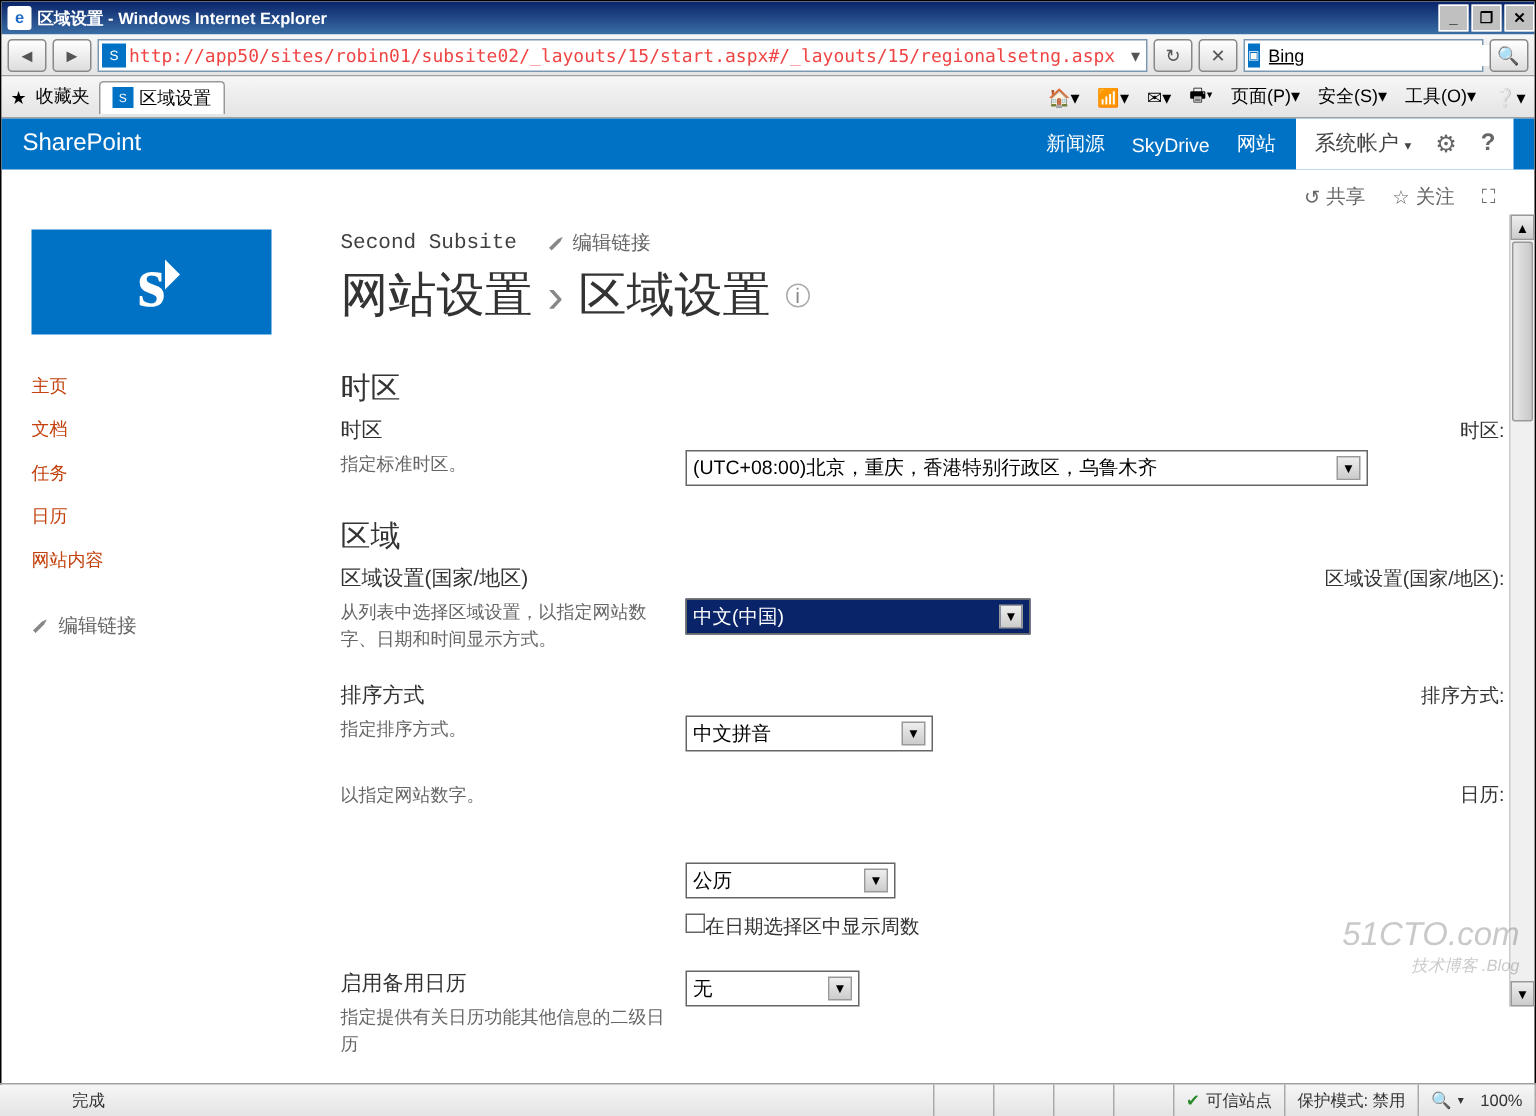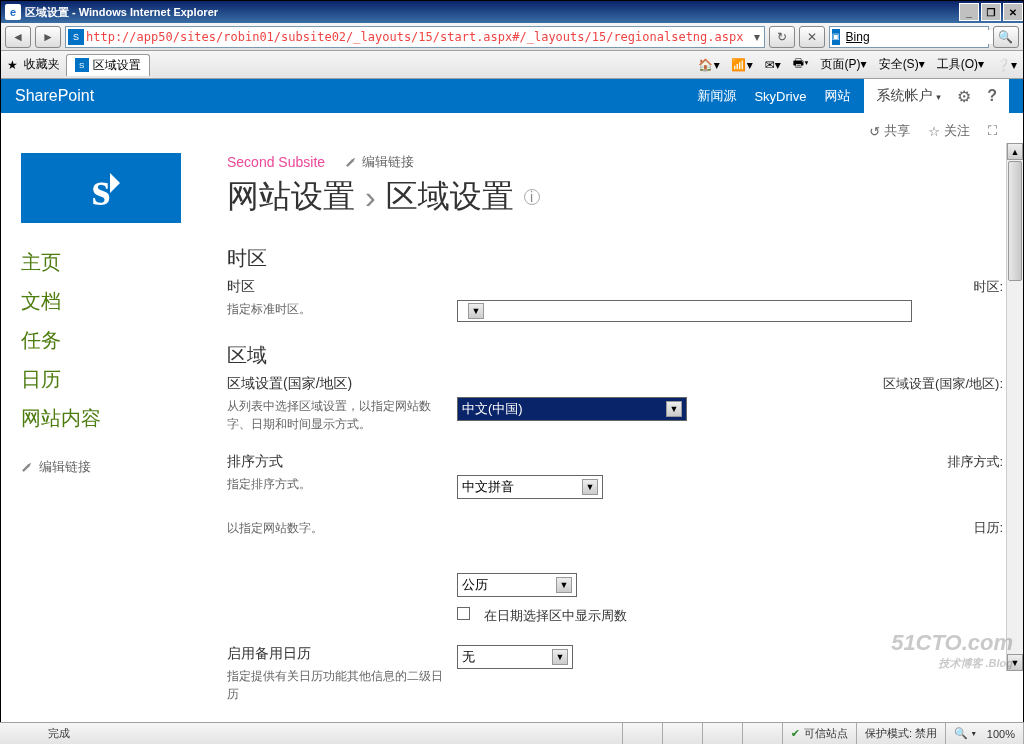--- a/index.html
+++ b/index.html
@@ -26,55 +26,55 @@
 .sp-suite .gear{font-size:16px;color:#666;}
 .sp-suite .help{font-size:16px;color:#666;font-weight:bold;}
 .sp-actions { height: 30px; display:flex; align-items:center; justify-content:flex-end; padding: 6px 26px 0; gap: 18px; font-size: 13px; color:#666;}
 .sp-actions .act{display:flex;align-items:center;gap:4px;cursor:pointer;}
 .content { display:flex; padding: 10px 20px 0 20px; height: 550px; position:relative;}
 .leftcol { width: 200px; flex-shrink:0; }
 .sitelogo { width: 160px; height: 70px; background: #0072c6; display:flex; align-items:center; justify-content:center; margin-bottom: 20px;}
 .sitelogo .s { font-family: Georgia, serif; color:#fff; font-size:48px; font-weight:bold; position:relative;}
 .sitelogo .s::after{content:"";position:absolute;right:-10px;top:12px;width:0;height:0;border-top:10px solid transparent;border-bottom:10px solid transparent;border-left:10px solid #fff;}
 .navlist { list-style:none; }
-.navlist li { padding: 6px 0; font-size: 20px; color:#4d7c0f; cursor:pointer;}
+.navlist li { padding: 6px 0; font-size: 12px; color:#c2410c; cursor:pointer;}
 .navlist li.edit{display:flex;align-items:center;gap:6px;color:#666;font-size:13px;margin-top:14px;}
 .maincol { flex: 1; padding-left: 6px;}
 .crumb { display:flex; align-items:center; gap:20px; font-size:14px; margin-bottom:4px;}
-.crumb a{color:#ec4899;text-decoration:none;}
+.crumb a{color:#404040;text-decoration:none;font-family:Liberation Mono, monospace;}
 .crumb .edit{color:#666;font-size:13px;display:flex;align-items:center;gap:5px;cursor:pointer;}
 .pagetitle { font-size: 32px; color:#333; font-weight:200; display:flex; align-items:center; gap:10px;}
 .pagetitle .sep{color:#888;}
 .pagetitle .info{font-size:14px;color:#888;border:1px solid #aaa;border-radius:50%;width:16px;height:16px;display:inline-flex;align-items:center;justify-content:center;}
 .settings { margin-top: 26px; }
 .section { margin-bottom: 20px;}
 .section-h { font-size: 20px; color:#333; font-weight:300; margin-bottom:6px;}
 .section-row { display:flex; }
 .section-left { width: 230px; padding-right:10px;}
 .section-left .subh { font-size:14px; color:#333; margin-bottom:4px;}
 .section-left .desc { font-size:12px; color:#666; line-height:1.5;}
 .section-right { flex:1; }
 .field-label { font-size:13px; color:#333; margin-bottom:4px;text-align:right;}
 .select { border:1px solid #666; font-size:13px; padding:2px 4px; background:#fff; display:flex; align-items:center; justify-content:space-between;}
 .select .arrow{width:16px;height:16px;background:linear-gradient(#eee,#ccc);border:1px solid #999;display:flex;align-items:center;justify-content:center;font-size:9px;margin-left:6px;}
 .select.tz{width:455px;}
 .select.locale{width:230px;background:#0a246a;color:#fff;}
 .select.locale .arrow{background:linear-gradient(#eee,#ccc);color:#000;}
-.select.sort{width:146px;}
-.select.cal{width:120px;margin-top:36px;}
+.select.sort{width:165px;}
+.select.cal{width:140px;margin-top:36px;}
 .select.alt{width:116px;}
-.checkbox-row{display:flex;align-items:flex-start;gap:14px;font-size:13px;color:#333;margin-top:10px;}
+.checkbox-row{display:flex;align-items:flex-start;gap:0;font-size:13px;color:#333;margin-top:10px;}
 .checkbox{width:13px;height:13px;border:1px solid #666;background:#fff;}
 .statusbar { position:absolute; bottom:0; left:0; right:0; height:22px; background:linear-gradient(#f6f6f6,#e4e4e4); border-top:1px solid #a0a0a0; display:flex; align-items:center; font-size:11px; color:#333;}
 .statusbar .cell{border-right:1px solid #aaa;padding:0 8px;height:100%;display:flex;align-items:center;gap:4px;}
 .statusbar .flex{flex:1;}
 .scrolltrack{position:absolute;right:0;top:0;bottom:22px;width:17px;background:#f0f0f0;border-left:1px solid #ccc;}
 .scrollthumb{position:absolute;top:18px;left:1px;right:1px;height:120px;background:linear-gradient(90deg,#e8e8e8,#c8c8c8);border:1px solid #999;border-radius:2px;}
 .scrollbtn{position:absolute;left:0;right:0;height:17px;background:linear-gradient(#eee,#ccc);border:1px solid #999;display:flex;align-items:center;justify-content:center;font-size:9px;}
-.watermark{position:absolute;right:10px;bottom:22px;font-size:22px;color:rgba(100,100,100,0.35);font-weight:bold;font-style:italic;pointer-events:none;margin-left:28px;}
+.watermark{position:absolute;right:10px;bottom:42px;font-size:22px;color:rgba(100,100,100,0.35);font-weight:normal;font-style:italic;pointer-events:none;margin-left:28px;}
 .watermark .sub{font-size:11px;display:block;text-align:right;}
 .pencil{display:inline-block;width:12px;height:12px;transform:rotate(-45deg);background:#888;clip-path:polygon(0 40%,70% 40%,100% 50%,70% 60%,0 60%);}
 
 
 .fav-cmd-row { height: 28px; background: linear-gradient(#f6f6f6,#e4e4e4); border-bottom: 1px solid #a0a0a0; display: flex; align-items: center; padding: 0 6px; font-size: 12px; }
 .fav-cmd-row .left{display:flex;align-items:center;gap:6px;}
 .fav-cmd-row .right{margin-left:auto;display:flex;align-items:center;gap:12px;}
 </style>
 </head>
 <body>
@@ -185,20 +185,21 @@
       <div class="section">
         <div class="section-h">时区</div>
         <div class="section-row">
           <div class="section-left">
             <div class="subh">时区</div>
             <div class="desc">指定标准时区。</div>
           </div>
           <div class="section-right">
             <div class="field-label">时区:</div>
             <div class="select tz">
+              <span>(UTC+08:00)北京，重庆，香港特别行政区，乌鲁木齐</span>
               <span class="arrow">▼</span>
             </div>
           </div>
         </div>
       </div>
 
       <div class="section">
         <div class="section-h">区域</div>
         <div class="section-row">
           <div class="section-left">

